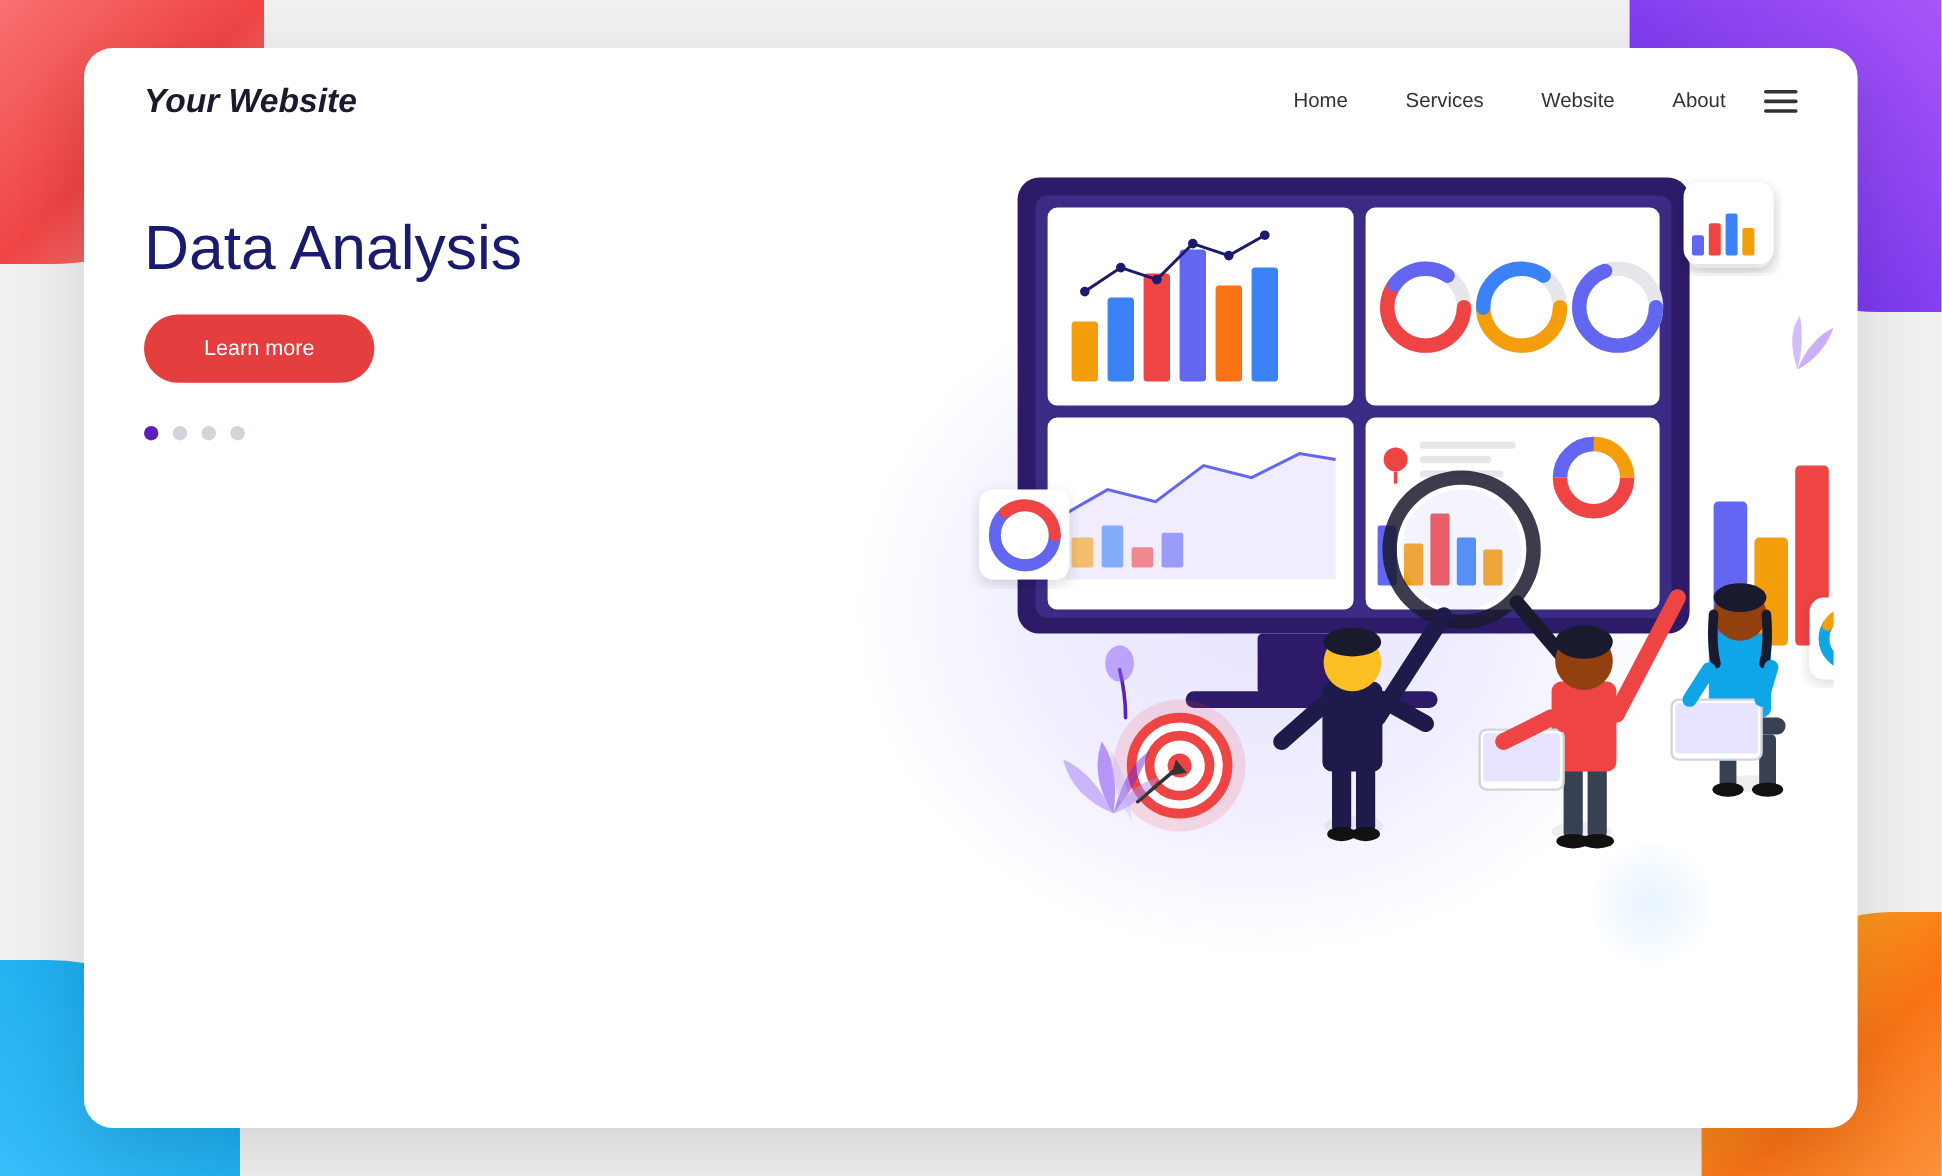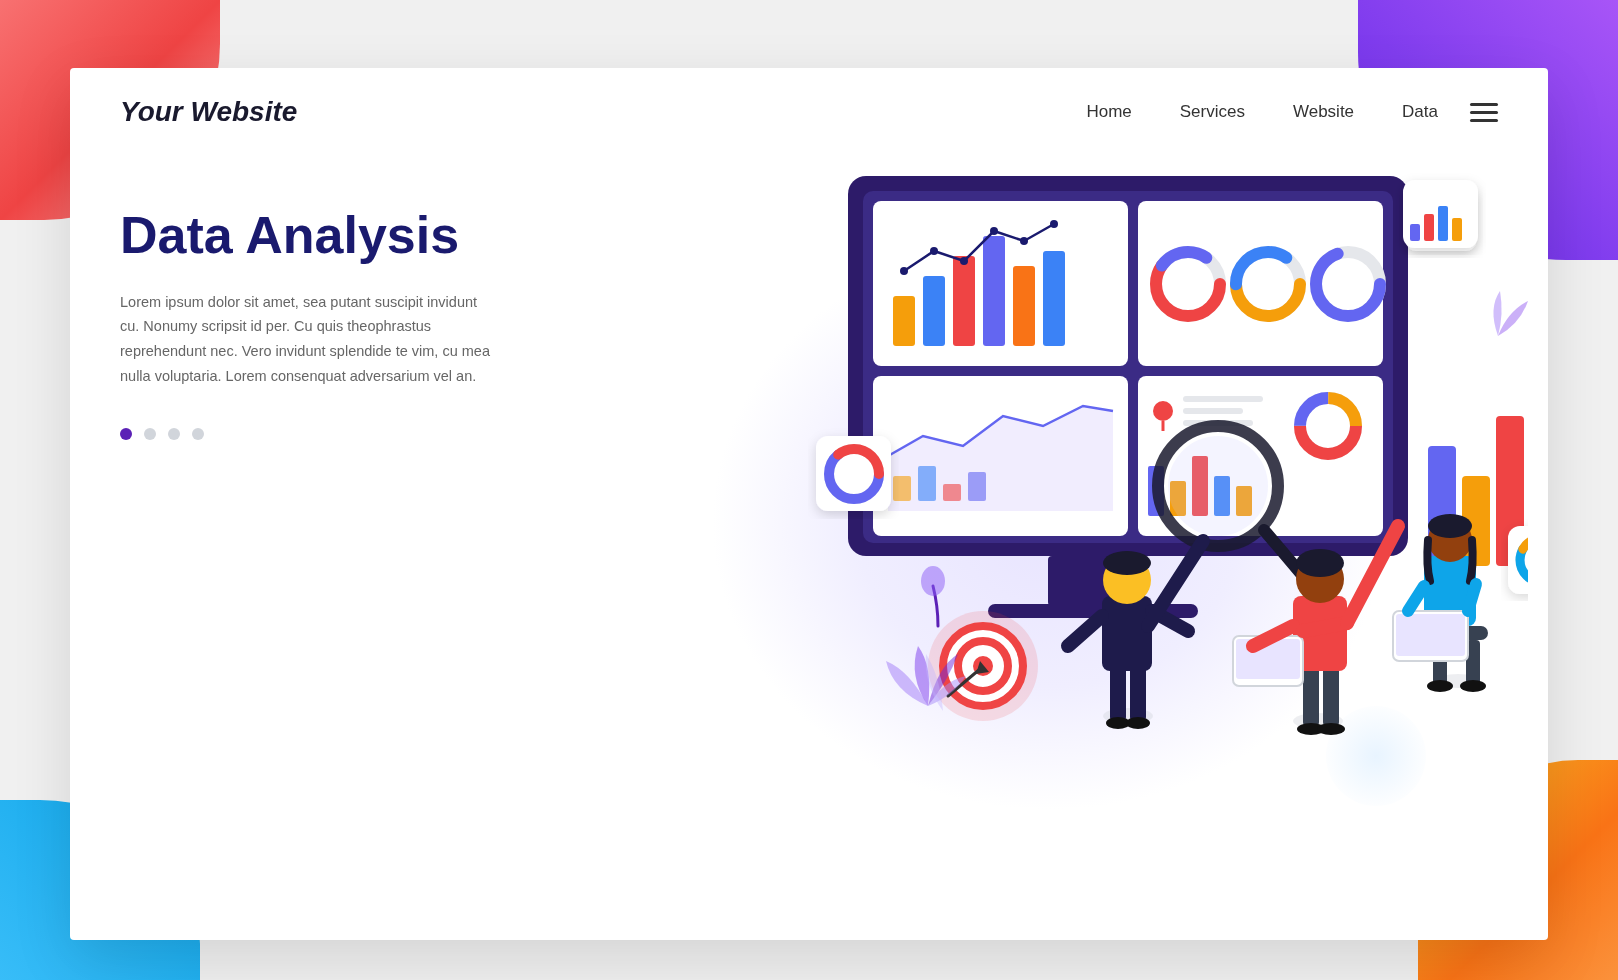--- a/index.html
+++ b/index.html
@@ -45,25 +45,24 @@
       border-radius: 80% 0 0 0;
       z-index: 0;
     }
 
     
     .main-card {
       position: absolute;
       top: 40px; left: 70px;
       right: 70px; bottom: 40px;
       background: white;
-      border-radius: 4px;
+      border-radius: 24px;
       z-index: 1;
       overflow: hidden;
       box-shadow: 0 20px 60px rgba(0,0,0,0.12);
-      margin-top: 28px;
     }
 
     
     .navbar {
       display: flex;
       align-items: center;
       padding: 28px 50px;
       position: relative;
       z-index: 10;
     }
@@ -112,21 +111,21 @@
     }
 
     
     .hero-left {
       flex: 0 0 480px;
       padding-top: 30px;
       z-index: 5;
     }
     .hero-title {
       font-size: 52px;
-      font-weight: 700;
+      font-weight: 400;
       color: #1a1a6e;
       line-height: 1.15;
       margin-bottom: 24px;
     }
     .hero-description {
       font-size: 14.5px;
       color: #666;
       line-height: 1.7;
       max-width: 380px;
       margin-bottom: 40px;
@@ -214,36 +213,36 @@
 <div class="bg-corner-br"></div>
 
 <div class="main-card">
 
   <nav class="navbar">
     <div class="logo">Your Website</div>
     <div class="nav-links">
       <span class="nav-link">Home</span>
       <span class="nav-link">Services</span>
       <span class="nav-link">Website</span>
-      <span class="nav-link">Data</span>
+      <span class="nav-link">About</span>
     </div>
     <div class="hamburger-icon">
       <span></span>
       <span></span>
       <span></span>
     </div>
   </nav>
 
   <div class="hero">
 
     <div class="hero-left">
       <h1 class="hero-title">
         <span>Data Analysis</span><br>
       </h1>
-      <p class="hero-description">Lorem ipsum dolor sit amet, sea putant suscipit invidunt cu. Nonumy scripsit id per. Cu quis theophrastus reprehendunt nec. Vero invidunt splendide te vim, cu mea nulla voluptaria. Lorem consenquat adversarium vel an.</p>
+      <button class="learn-more-btn">Learn more</button>
       <div class="dots">
         <div class="dot active"></div>
         <div class="dot inactive"></div>
         <div class="dot inactive"></div>
         <div class="dot inactive"></div>
       </div>
     </div>
 
     <div class="hero-right">
 

